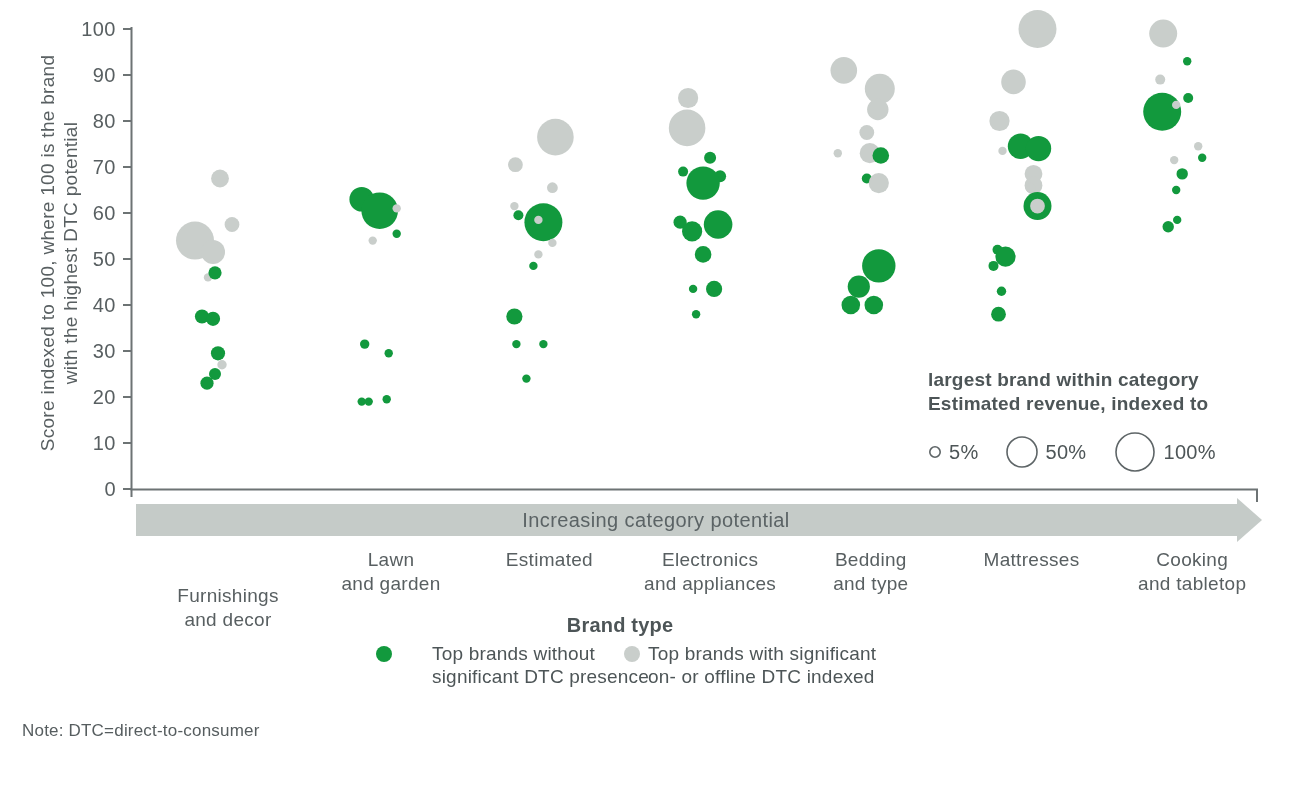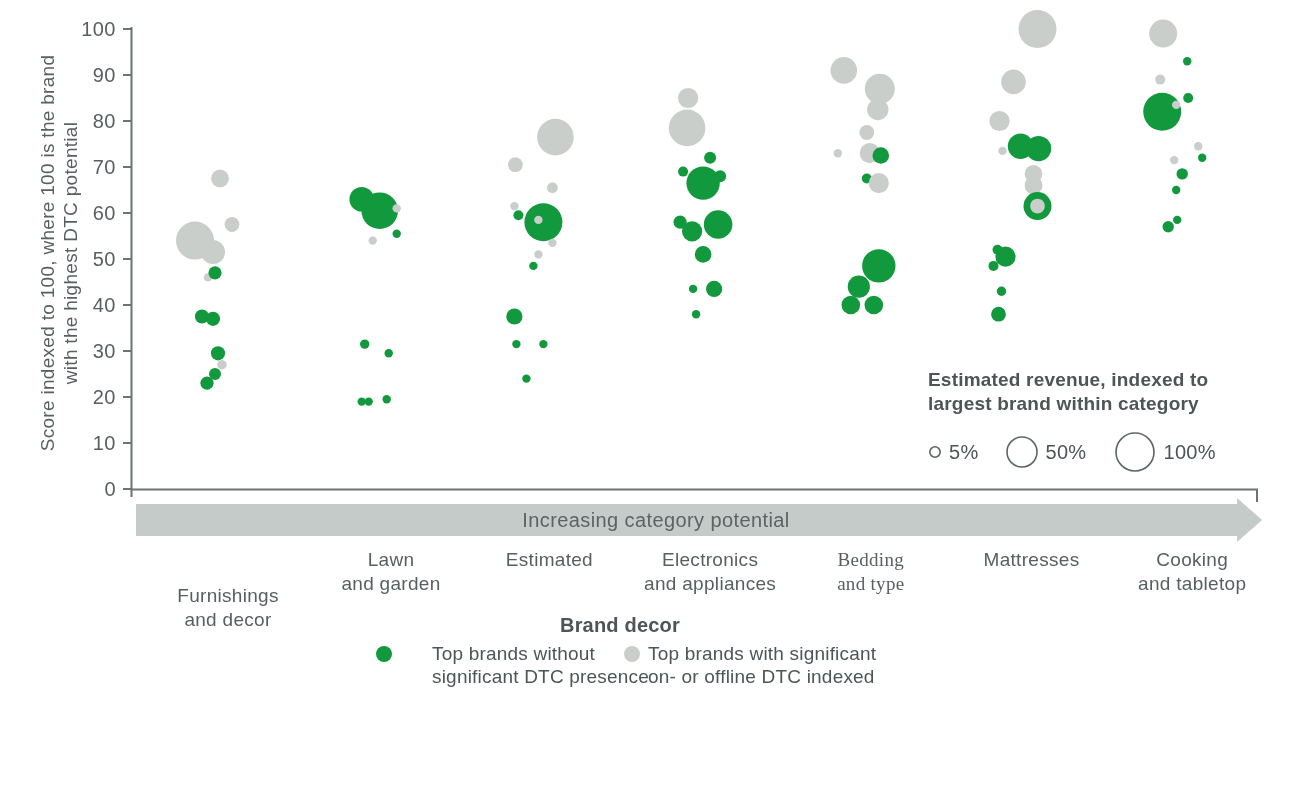--- a/index.html
+++ b/index.html
@@ -180,66 +180,67 @@
         <div>Lawn</div>
         <div>and garden</div>
       </div>
       <div class="cat-label" style="left: 464.4px;">
         <div>Estimated</div>
       </div>
       <div class="cat-label" style="left: 625.1px;">
         <div>Electronics</div>
         <div>and appliances</div>
       </div>
-      <div class="cat-label" style="left: 785.8px; font-family: Liberation Serif, serif;">
+      <div class="cat-label" style="left: 785.8px;">
         <div>Bedding</div>
         <div>and type</div>
       </div>
       <div class="cat-label" style="left: 946.5px;">
         <div>Mattresses</div>
       </div>
       <div class="cat-label" style="left: 1107.2px;">
         <div>Cooking</div>
         <div>and tabletop</div>
       </div>
     </div>
 
   <div class="size-legend">
     <div class="title">
+      <div>largest brand within category</div>
       <div>Estimated revenue, indexed to</div>
-      <div>largest brand within category</div>
     </div>
     <div class="row">
       <svg width="14" height="14">
         <circle class="ring" cx="7" cy="7" r="5.2"></circle>
       </svg>
       <span class="lab">5%</span>
       <span class="gap1"></span>
       <svg width="34" height="34">
         <circle class="ring" cx="17" cy="17" r="15"></circle>
       </svg>
       <span class="lab">50%</span>
       <span class="gap2"></span>
       <svg width="42" height="42">
         <circle class="ring" cx="21" cy="21" r="19"></circle>
       </svg>
       <span class="lab">100%</span>
     </div>
   </div>
 
-  <div class="brand-legend-title">Brand decor</div>
+  <div class="brand-legend-title">Brand type</div>
 
   <span class="dot dot-green" style="left:376px;"></span>
   <div class="brand-item-text" style="left:400px;margin-left:32px;">
     <div>Top brands without</div>
     <div>significant DTC presence</div>
   </div>
 
   <span class="dot dot-gray" style="left:624px;"></span>
   <div class="brand-item-text" style="left:648px;">
     <div>Top brands with significant</div>
     <div>on- or offline DTC indexed</div>
   </div>
 
   <div class="notes">
+    <div>Note: DTC=direct-to-consumer</div>
   </div>
 
 </div>
 
 </body></html>

